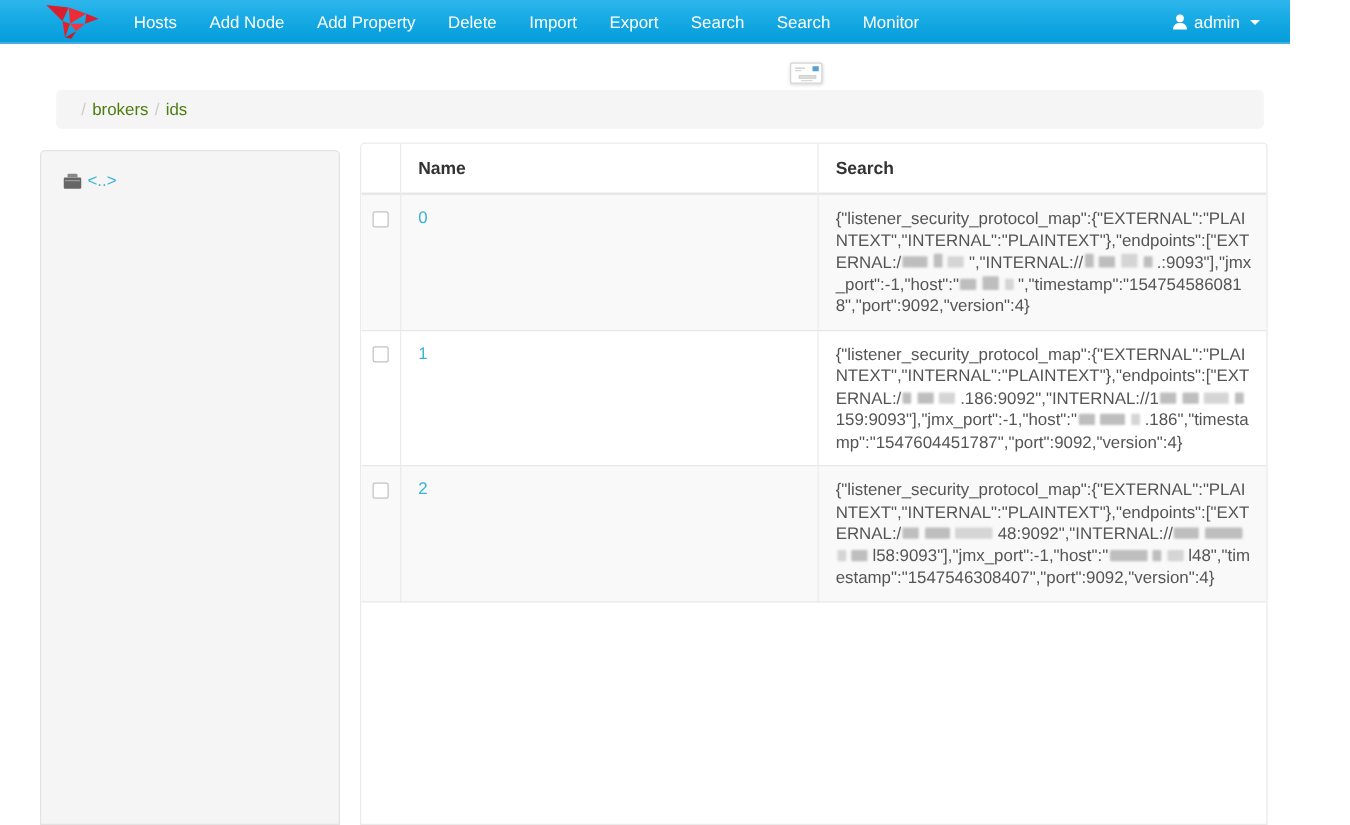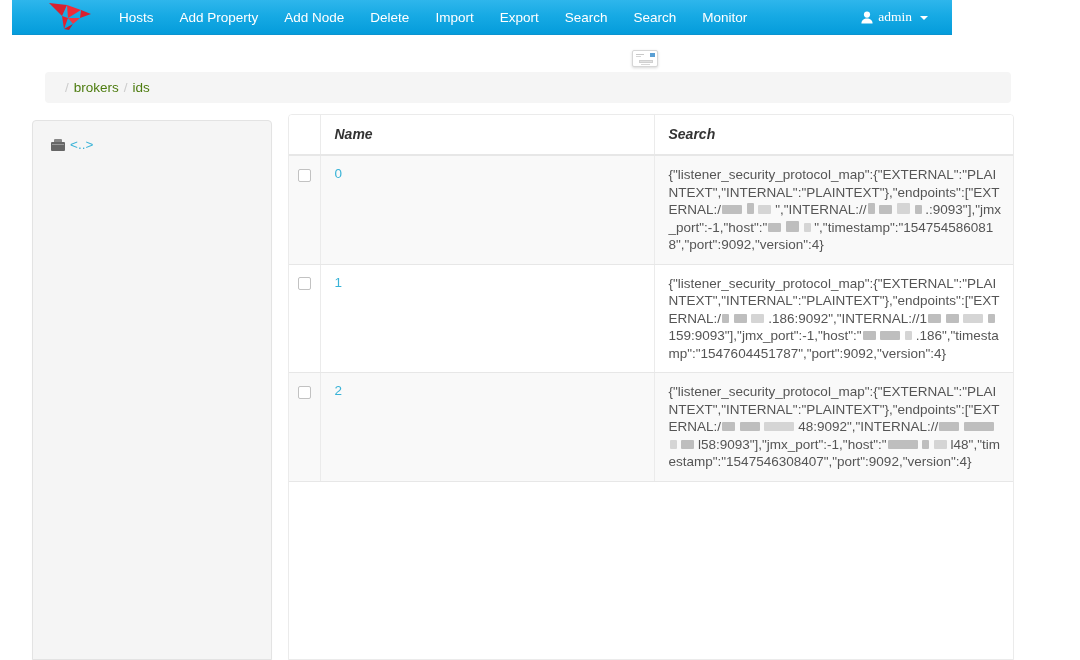--- a/index.html
+++ b/index.html
@@ -6,41 +6,41 @@
   html, body {
     margin: 0; padding: 0;
     width: 1080px; height: 660px;
     background: #ffffff;
     font-family: "Liberation Sans", sans-serif;
     overflow: hidden;
   }
 
   
   .navbar {
-    position: absolute; top: 0; left: 12px;
-    width: 940px; height: 35px;
+    position: absolute; top: 0; left: 0;
+    width: 1032px; height: 35px;
     background: linear-gradient(to bottom, #2eb6ec 0%, #17aae4 45%, #049cdb 100%);
     border-bottom: 1px solid #0b93cf;
-    display: flex; align-items: center;
+    display: flex; 
   }
   .brand {
     width: 72px; height: 35px;
     display: flex; align-items: center; justify-content: center;
     margin-left: 22px;
   }
   .nav-items { display: flex; align-items: center; height: 35px; }
   .nav-link {
     color: #ffffff; font-size: 13.5px; line-height: 35px;
     padding: 0 13px; text-decoration: none; white-space: nowrap;
     cursor: pointer;
   }
   .nav-right {
     margin-left: auto; margin-right: 24px;
     display: flex; align-items: center; gap: 5px;
-    color: #fff; font-size: 13.5px; cursor: pointer; font-family: Liberation Serif, serif;
+    color: #fff; font-size: 13.5px; cursor: pointer;
   }
   .user-icon { display: inline-block; line-height: 0; }
   .caret {
     display: inline-block; width: 0; height: 0;
     border-left: 4px solid transparent; border-right: 4px solid transparent;
     border-top: 4px solid #ffffff; margin-left: 3px; margin-top: 2px;
   }
 
   
   .float-card {
@@ -120,21 +120,20 @@
   }
   table.grid th {
     text-align: left;
     font-weight: bold;
     color: #333333;
     padding: 11px 10px 12px 14px;
     border-bottom: 2px solid #e7e7e7;
     background: #ffffff;
     vertical-align: middle;
     font-size: 14px;
-    font-style: italic;
   }
   table.grid td {
     padding: 10px 10px 10px 14px;
     border-bottom: 1px solid #e7e7e7;
     vertical-align: top;
     color: #555555;
   }
   .col-check { width: 31px; padding-left: 0 !important; padding-right: 0 !important;
                text-align: center; border-right: 1px solid #ebebeb; }
   th.col-check { border-right: 1px solid #ebebeb; }
@@ -179,22 +178,22 @@
       <polygon points="20,3 34,8 21,16" fill="#ef2b37"></polygon>
       <polygon points="15,14 21,16 17,27" fill="#e41f2d"></polygon>
       <polygon points="34,8 44,12 33,16" fill="#d8202f"></polygon>
       <polygon points="21,16 33,16 26,22" fill="#f03642"></polygon>
       <polygon points="17,27 26,22 22,28" fill="#c81c29"></polygon>
     </svg>
   </div>
 
   <div class="nav-items">
     <a class="nav-link">Hosts</a>
+    <a class="nav-link">Add Node</a>
     <a class="nav-link">Add Property</a>
-    <a class="nav-link">Add Node</a>
     <a class="nav-link">Delete</a>
     <a class="nav-link">Import</a>
     <a class="nav-link">Export</a>
     <a class="nav-link">Search</a>
     <a class="nav-link">Search</a>
     <a class="nav-link">Monitor</a>
   </div>
 
   <div class="nav-right">
     <span class="user-icon">

